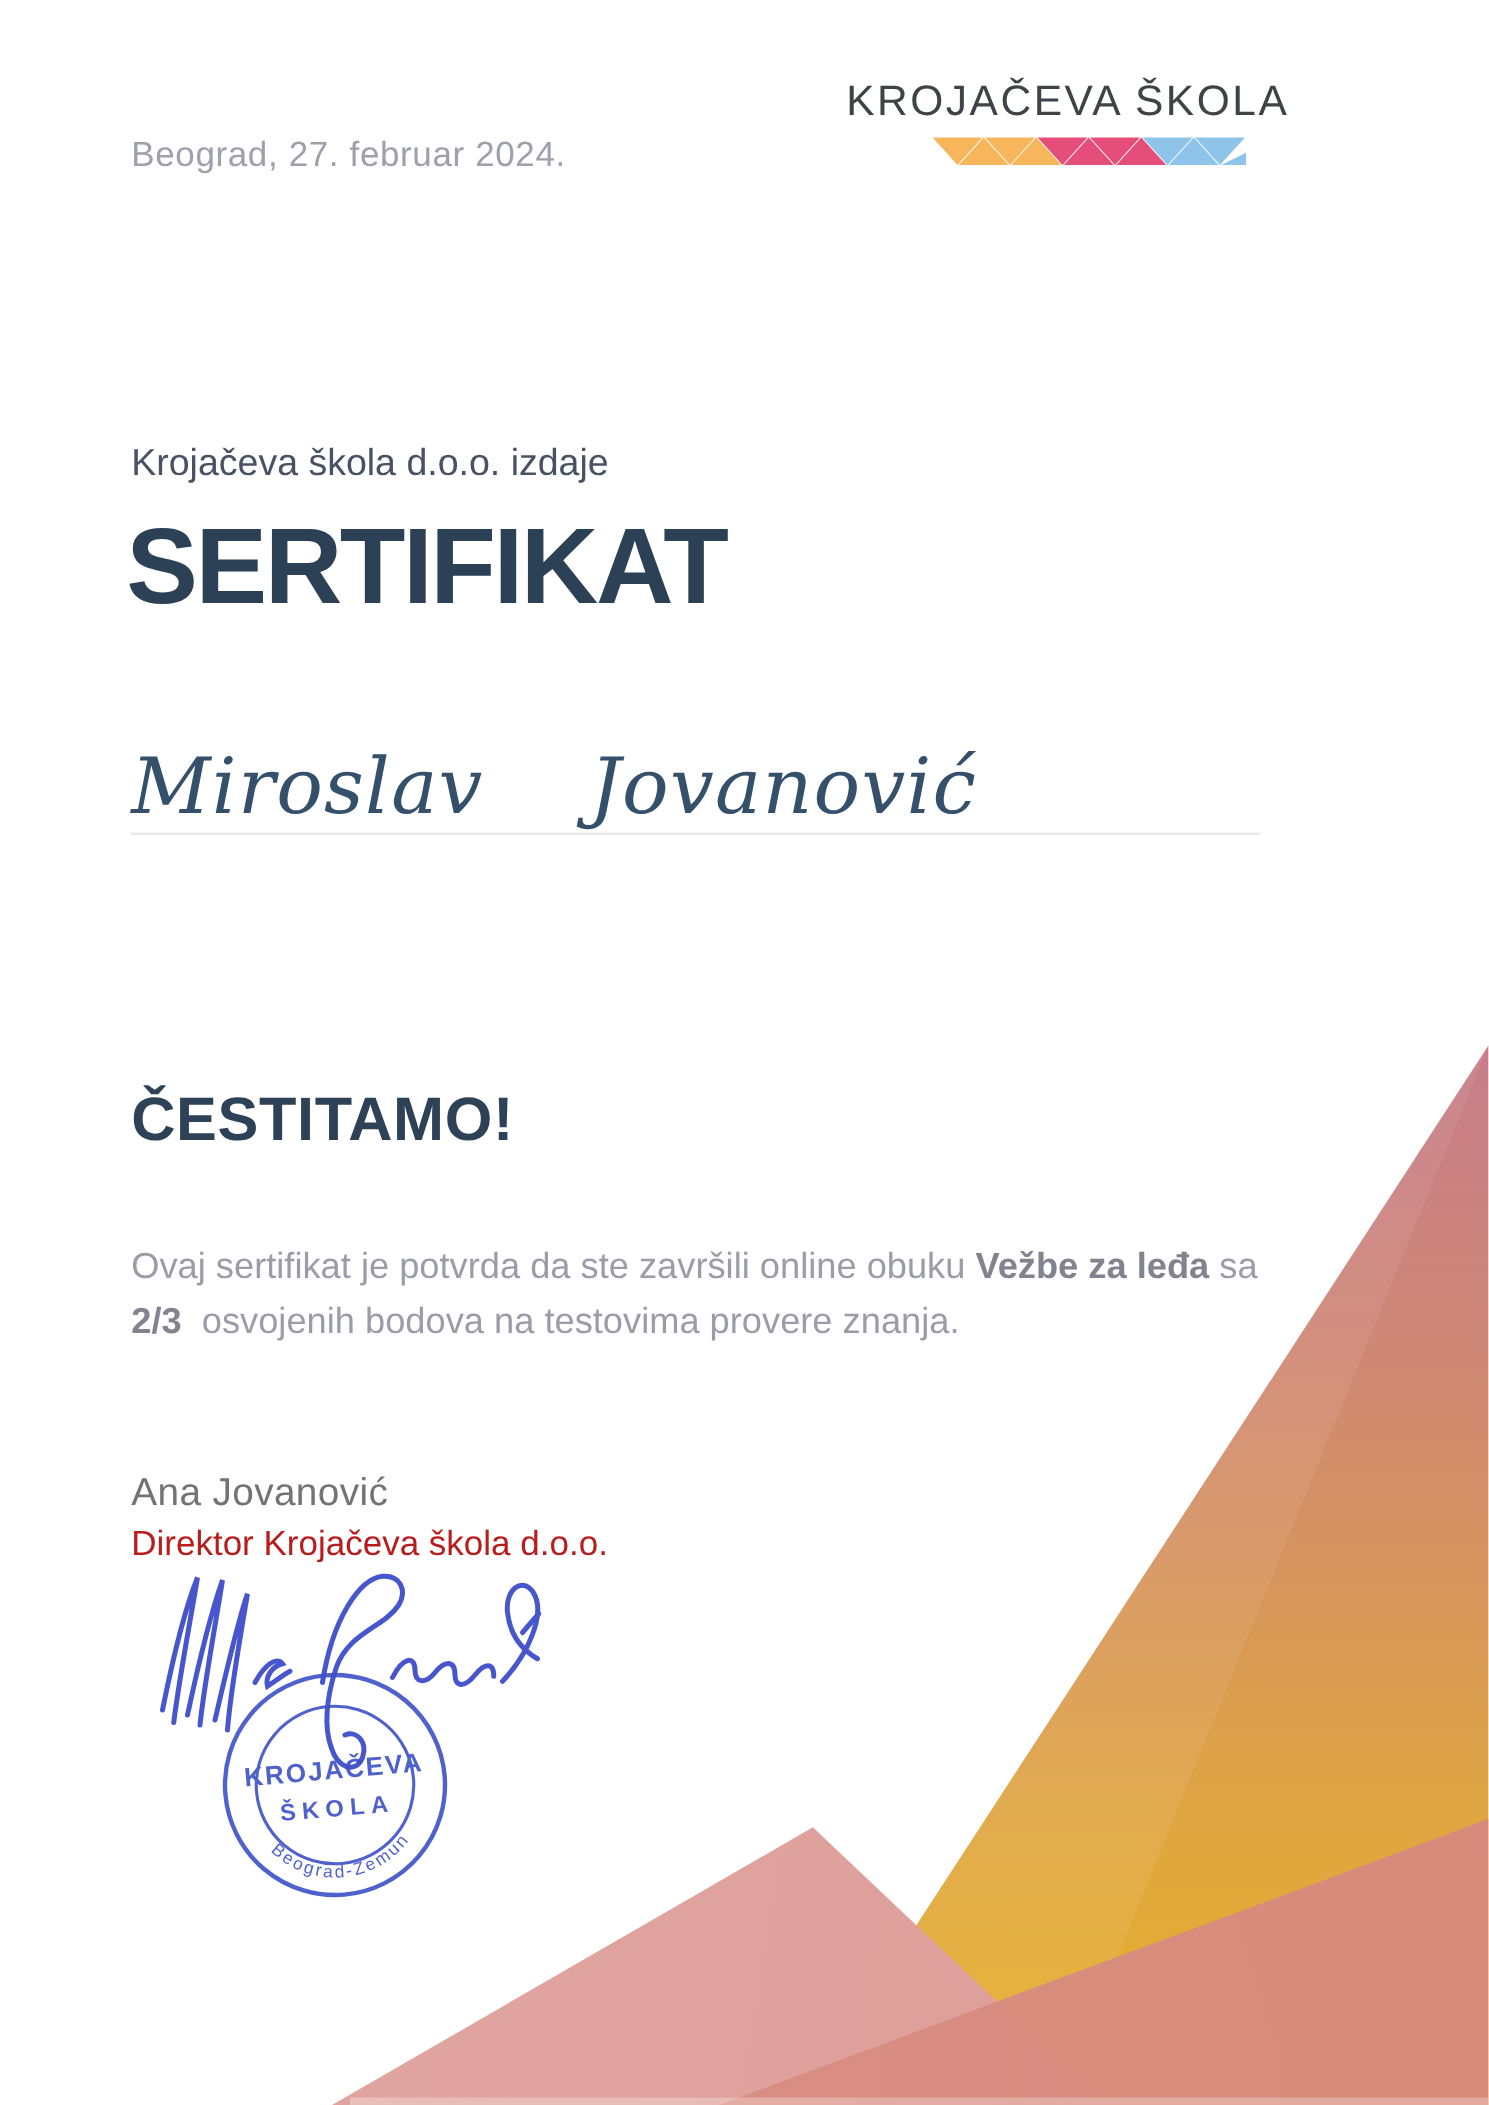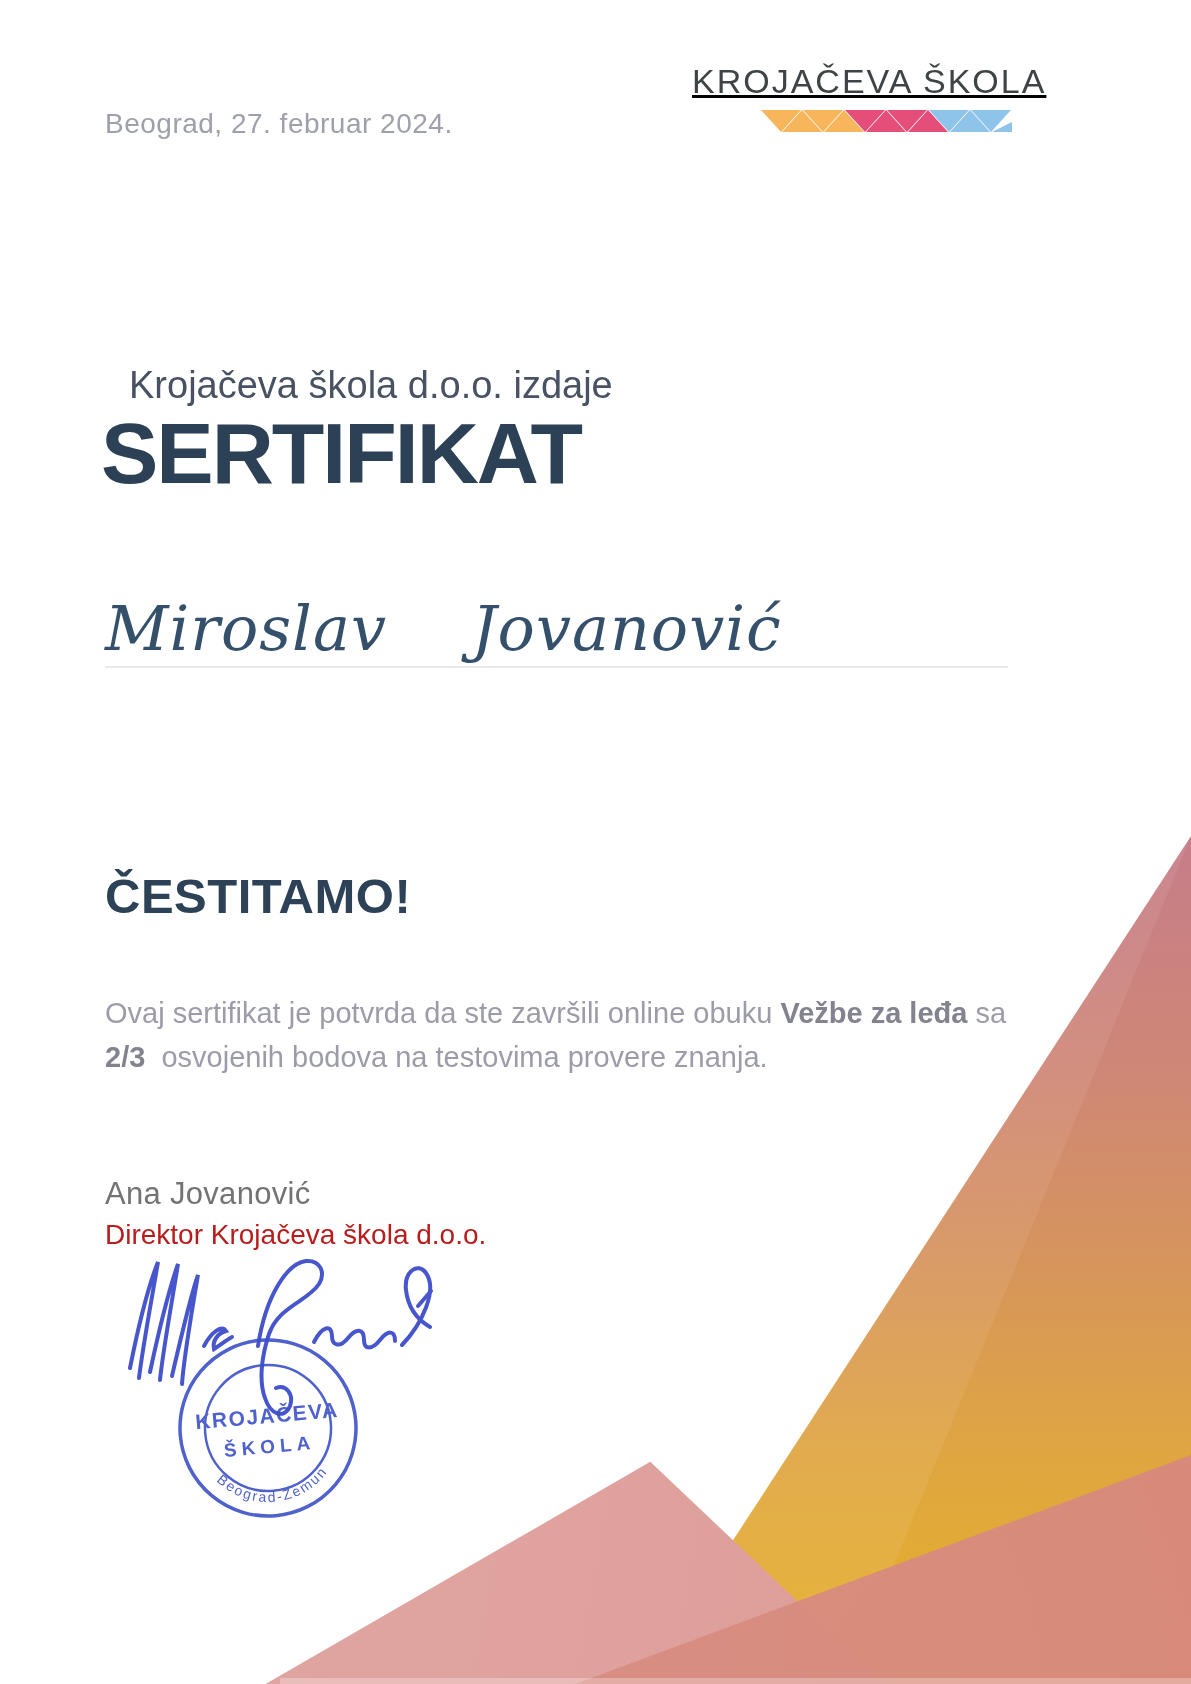--- a/index.html
+++ b/index.html
@@ -7,26 +7,26 @@
     position:relative;
     width:1191px;height:1684px;
     background:#ffffff;
     overflow:hidden;
     font-family:"Liberation Sans",sans-serif;
   }
   .abs{position:absolute;}
 
   
   .date{left:105px;top:108px;font-size:28px;color:#9ea0ac;letter-spacing:.5px;}
-  .logo{right:179px;top:62px;width:320px;text-decoration:underline;}
+  .logo{right:194px;top:62px;width:320px;}
   .logo-name{font-size:34px;color:#3e4446;letter-spacing:2px;white-space:nowrap;}
   .logo-triangles{display:block;margin-top:8px;margin-left:auto;}
 
   
-  .issuer-line{left:105px;top:364px;font-size:38px;color:#485263;margin-left:24px;}
+  .issuer-line{left:105px;top:354px;font-size:30px;color:#485263;}
   .cert-title{left:101px;top:404px;font-size:86px;font-weight:800;color:#2d4156;letter-spacing:-2px;font-family:"Liberation Sans",sans-serif;}
 
   
   .recipient-name{
     left:105px;top:592px;font-size:62px;color:#35506b;
     font-family:"DejaVu Serif",serif;font-style:italic;
     white-space:pre;word-spacing:.35em;letter-spacing:1px;
   }
   .name-rule{left:105px;top:666px;width:903px;height:2px;background:#e9e9ec;}
   .recipient-origin{left:105px;top:700px;font-size:30px;color:#3d5269;font-style:italic;letter-spacing:.5px;}

